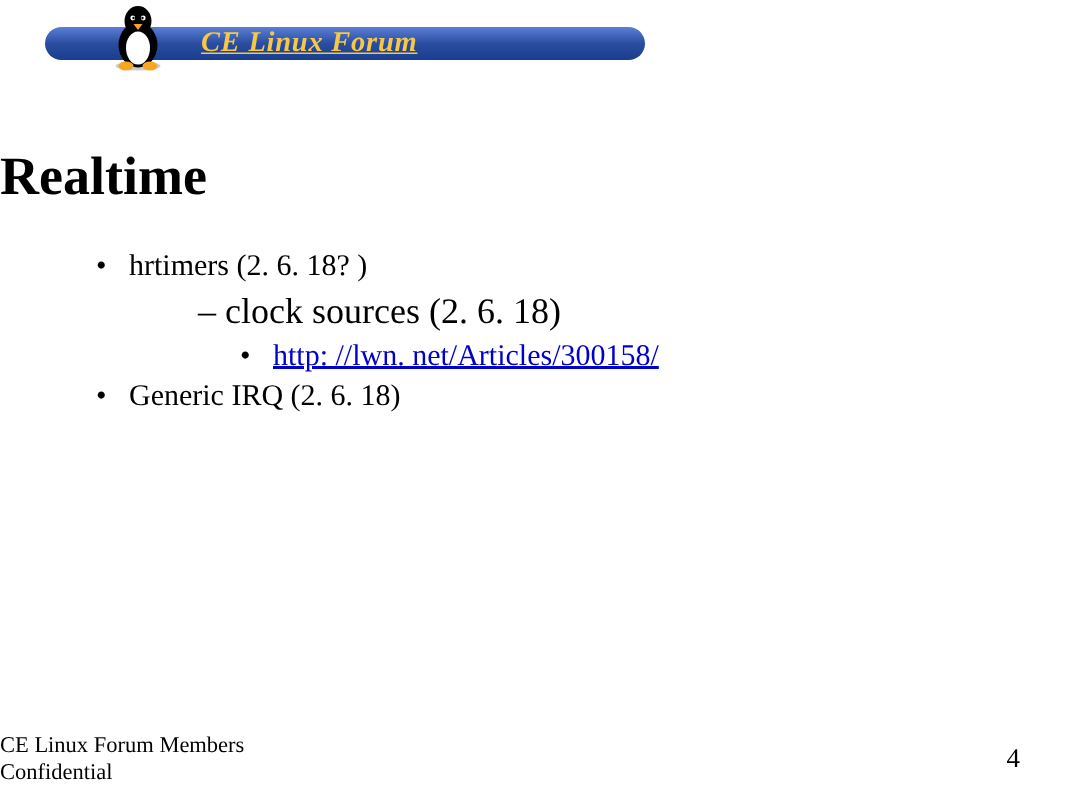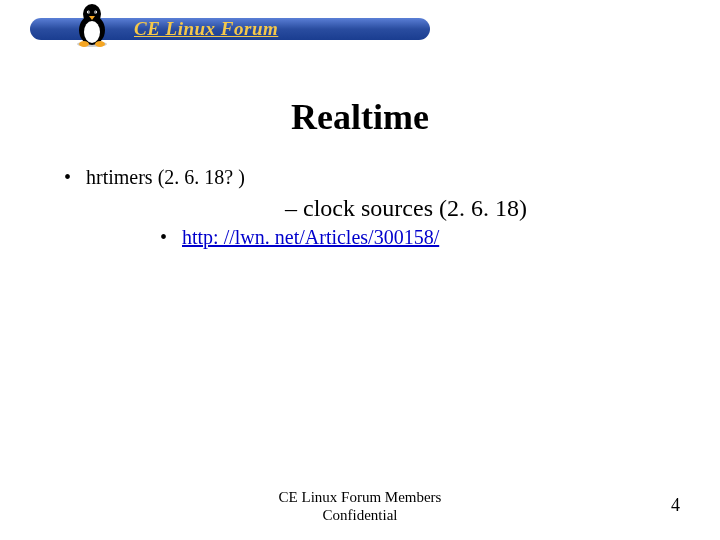--- a/index.html
+++ b/index.html
@@ -38,21 +38,21 @@
     top: 18px;
     color: #f5c84a;
     font-family: Georgia, "Times New Roman", serif;
     font-style: italic;
     font-weight: bold;
     font-size: 19px;
     letter-spacing: 0.5px;
     text-decoration: underline;
   }
   .title {
-    text-align: center;
+    text-align: left;
     font-size: 36px;
     margin-top: 48px;
     color: #000;
   }
   .content {
     margin-top: 28px;
     padding-left: 64px;
     padding-right: 40px;
     color: #000;
   }
@@ -65,21 +65,20 @@
   .lvl1::before {
     content: "•";
     position: absolute;
     left: 0;
     top: 0;
   }
   .lvl2 {
     font-size: 24px;
     margin-bottom: 4px;
     padding-left: 68px;
-    text-align: center;
   }
   .lvl3 {
     font-size: 20px;
     margin-bottom: 4px;
     padding-left: 118px;
     position: relative;
   }
   .lvl3::before {
     content: "•";
     position: absolute;
@@ -88,21 +87,20 @@
   }
   .link {
     color: #0000cc;
     text-decoration: underline;
   }
   .footer {
     position: absolute;
     bottom: 16px;
     left: 0;
     width: 100%;
-    text-align: center;
     font-size: 15px;
     color: #000;
     line-height: 1.2;
   }
   .page-num {
     position: absolute;
     bottom: 24px;
     right: 40px;
     font-size: 18px;
     color: #000;
@@ -130,20 +128,21 @@
   </div>
   <div class="forum-text">CE Linux Forum</div>
 </div>
 
 <h1 class="title">Realtime</h1>
 
 <div class="content">
   <div class="lvl1">hrtimers (2. 6. 18? )</div>
   <div class="lvl2">– clock sources (2. 6. 18)</div>
   <div class="lvl3"><span class="link">http: //lwn. net/Articles/300158/</span></div>
+  <div class="lvl1">Generic IRQ (2. 6. 18)</div>
 </div>
 
 <div class="footer">
   <div>CE Linux Forum Members</div>
   <div>Confidential</div>
 </div>
 
 <div class="page-num">4</div>
 
 </body></html>

